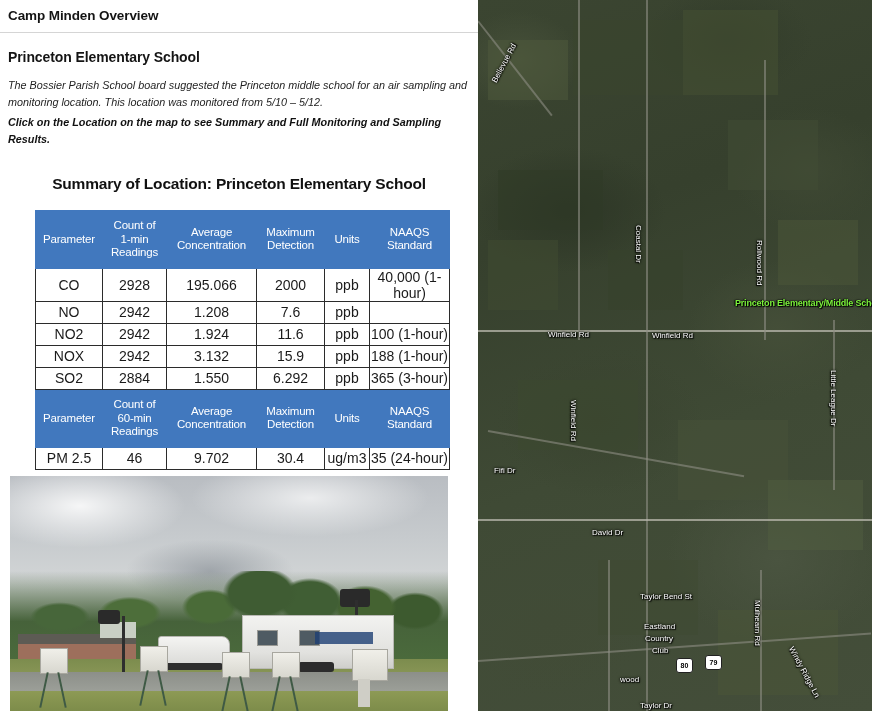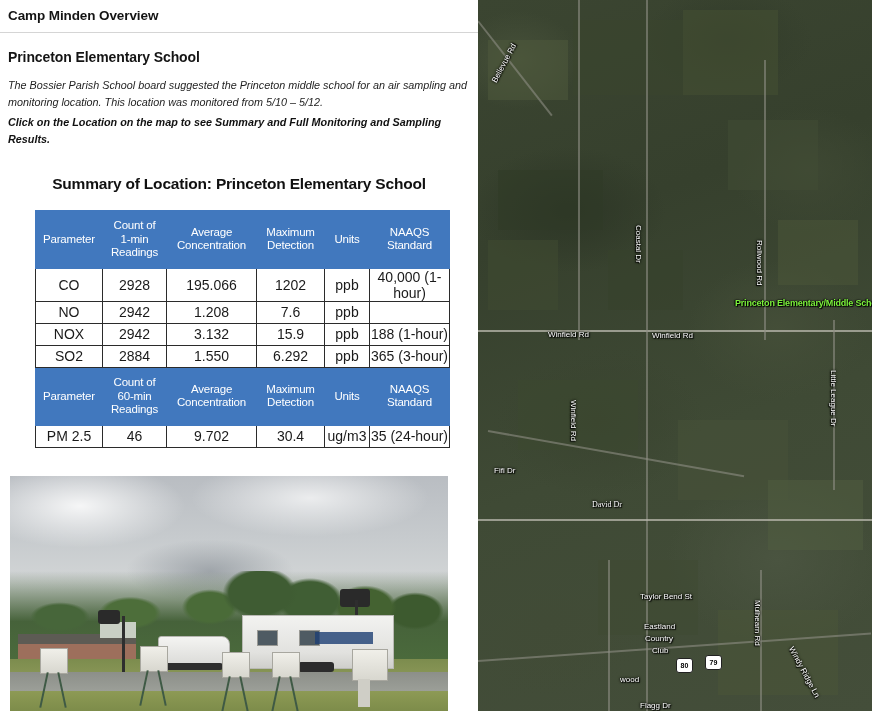--- a/index.html
+++ b/index.html
@@ -326,31 +326,39 @@
               <div>NAAQS</div>
               <div>Standard</div>
             </th>
           </tr>
         </thead>
         <tbody>
           <tr>
             <td>CO</td>
             <td>2928</td>
             <td>195.066</td>
-            <td>1202</td>
+            <td>2000</td>
             <td>ppb</td>
             <td>40,000 (1-hour)</td>
           </tr>
           <tr>
             <td>NO</td>
             <td>2942</td>
             <td>1.208</td>
             <td>7.6</td>
             <td>ppb</td>
             <td></td>
+          </tr>
+          <tr>
+            <td>NO2</td>
+            <td>2942</td>
+            <td>1.924</td>
+            <td>11.6</td>
+            <td>ppb</td>
+            <td>100 (1-hour)</td>
           </tr>
           <tr>
             <td>NOX</td>
             <td>2942</td>
             <td>3.132</td>
             <td>15.9</td>
             <td>ppb</td>
             <td>188 (1-hour)</td>
           </tr>
           <tr>
@@ -462,27 +470,27 @@
     <div class="school-label" style="left:257px; top:298px;">Princeton Elementary/Middle School</div>
 
     <div class="maplabel vert" style="left:12px;  top:80px;  transform:rotate(-62deg);">Bellevue Rd</div>
     <div class="maplabel vert" style="left:165px; top:225px; transform:rotate(90deg);">Coastal Dr</div>
     <div class="maplabel vert" style="left:286px; top:240px; transform:rotate(90deg);">Rollwood Rd</div>
     <div class="maplabel" style="left:70px;  top:330px;">Winfield Rd</div>
     <div class="maplabel" style="left:174px; top:331px;">Winfield Rd</div>
     <div class="maplabel vert" style="left:100px; top:400px; transform:rotate(90deg);">Winfield Rd</div>
     <div class="maplabel vert" style="left:360px; top:370px; transform:rotate(90deg);">Little League Dr</div>
     <div class="maplabel" style="left:16px;  top:466px;">Fifi Dr</div>
-    <div class="maplabel" style="left:114px; top:500px;font-family:Liberation Serif, serif;">David Dr</div>
+    <div class="maplabel" style="left:114px; top:528px;">David Dr</div>
     <div class="maplabel" style="left:162px; top:592px;text-align:center;">Taylor Bend St</div>
     <div class="maplabel" style="left:166px; top:622px;">Eastland</div>
     <div class="maplabel" style="left:167px; top:634px;">Country</div>
     <div class="maplabel" style="left:174px; top:646px;">Club</div>
     <div class="maplabel" style="left:142px; top:675px;">wood</div>
     <div class="maplabel vert" style="left:284px; top:600px; transform:rotate(90deg);">Mulhearn Rd</div>
     <div class="maplabel vert" style="left:317px; top:645px; transform:rotate(62deg);">Windy Ridge Ln</div>
-    <div class="maplabel" style="left:162px; top:701px;">Flagg Dr</div>
+    <div class="maplabel" style="left:162px; top:701px;">Taylor Dr</div>
 
     <div class="shield" style="left:198px; top:658px;">80</div>
     <div class="shield" style="left:227px; top:655px;">79</div>
 
   </div>
 </div>
 
 </body></html>

